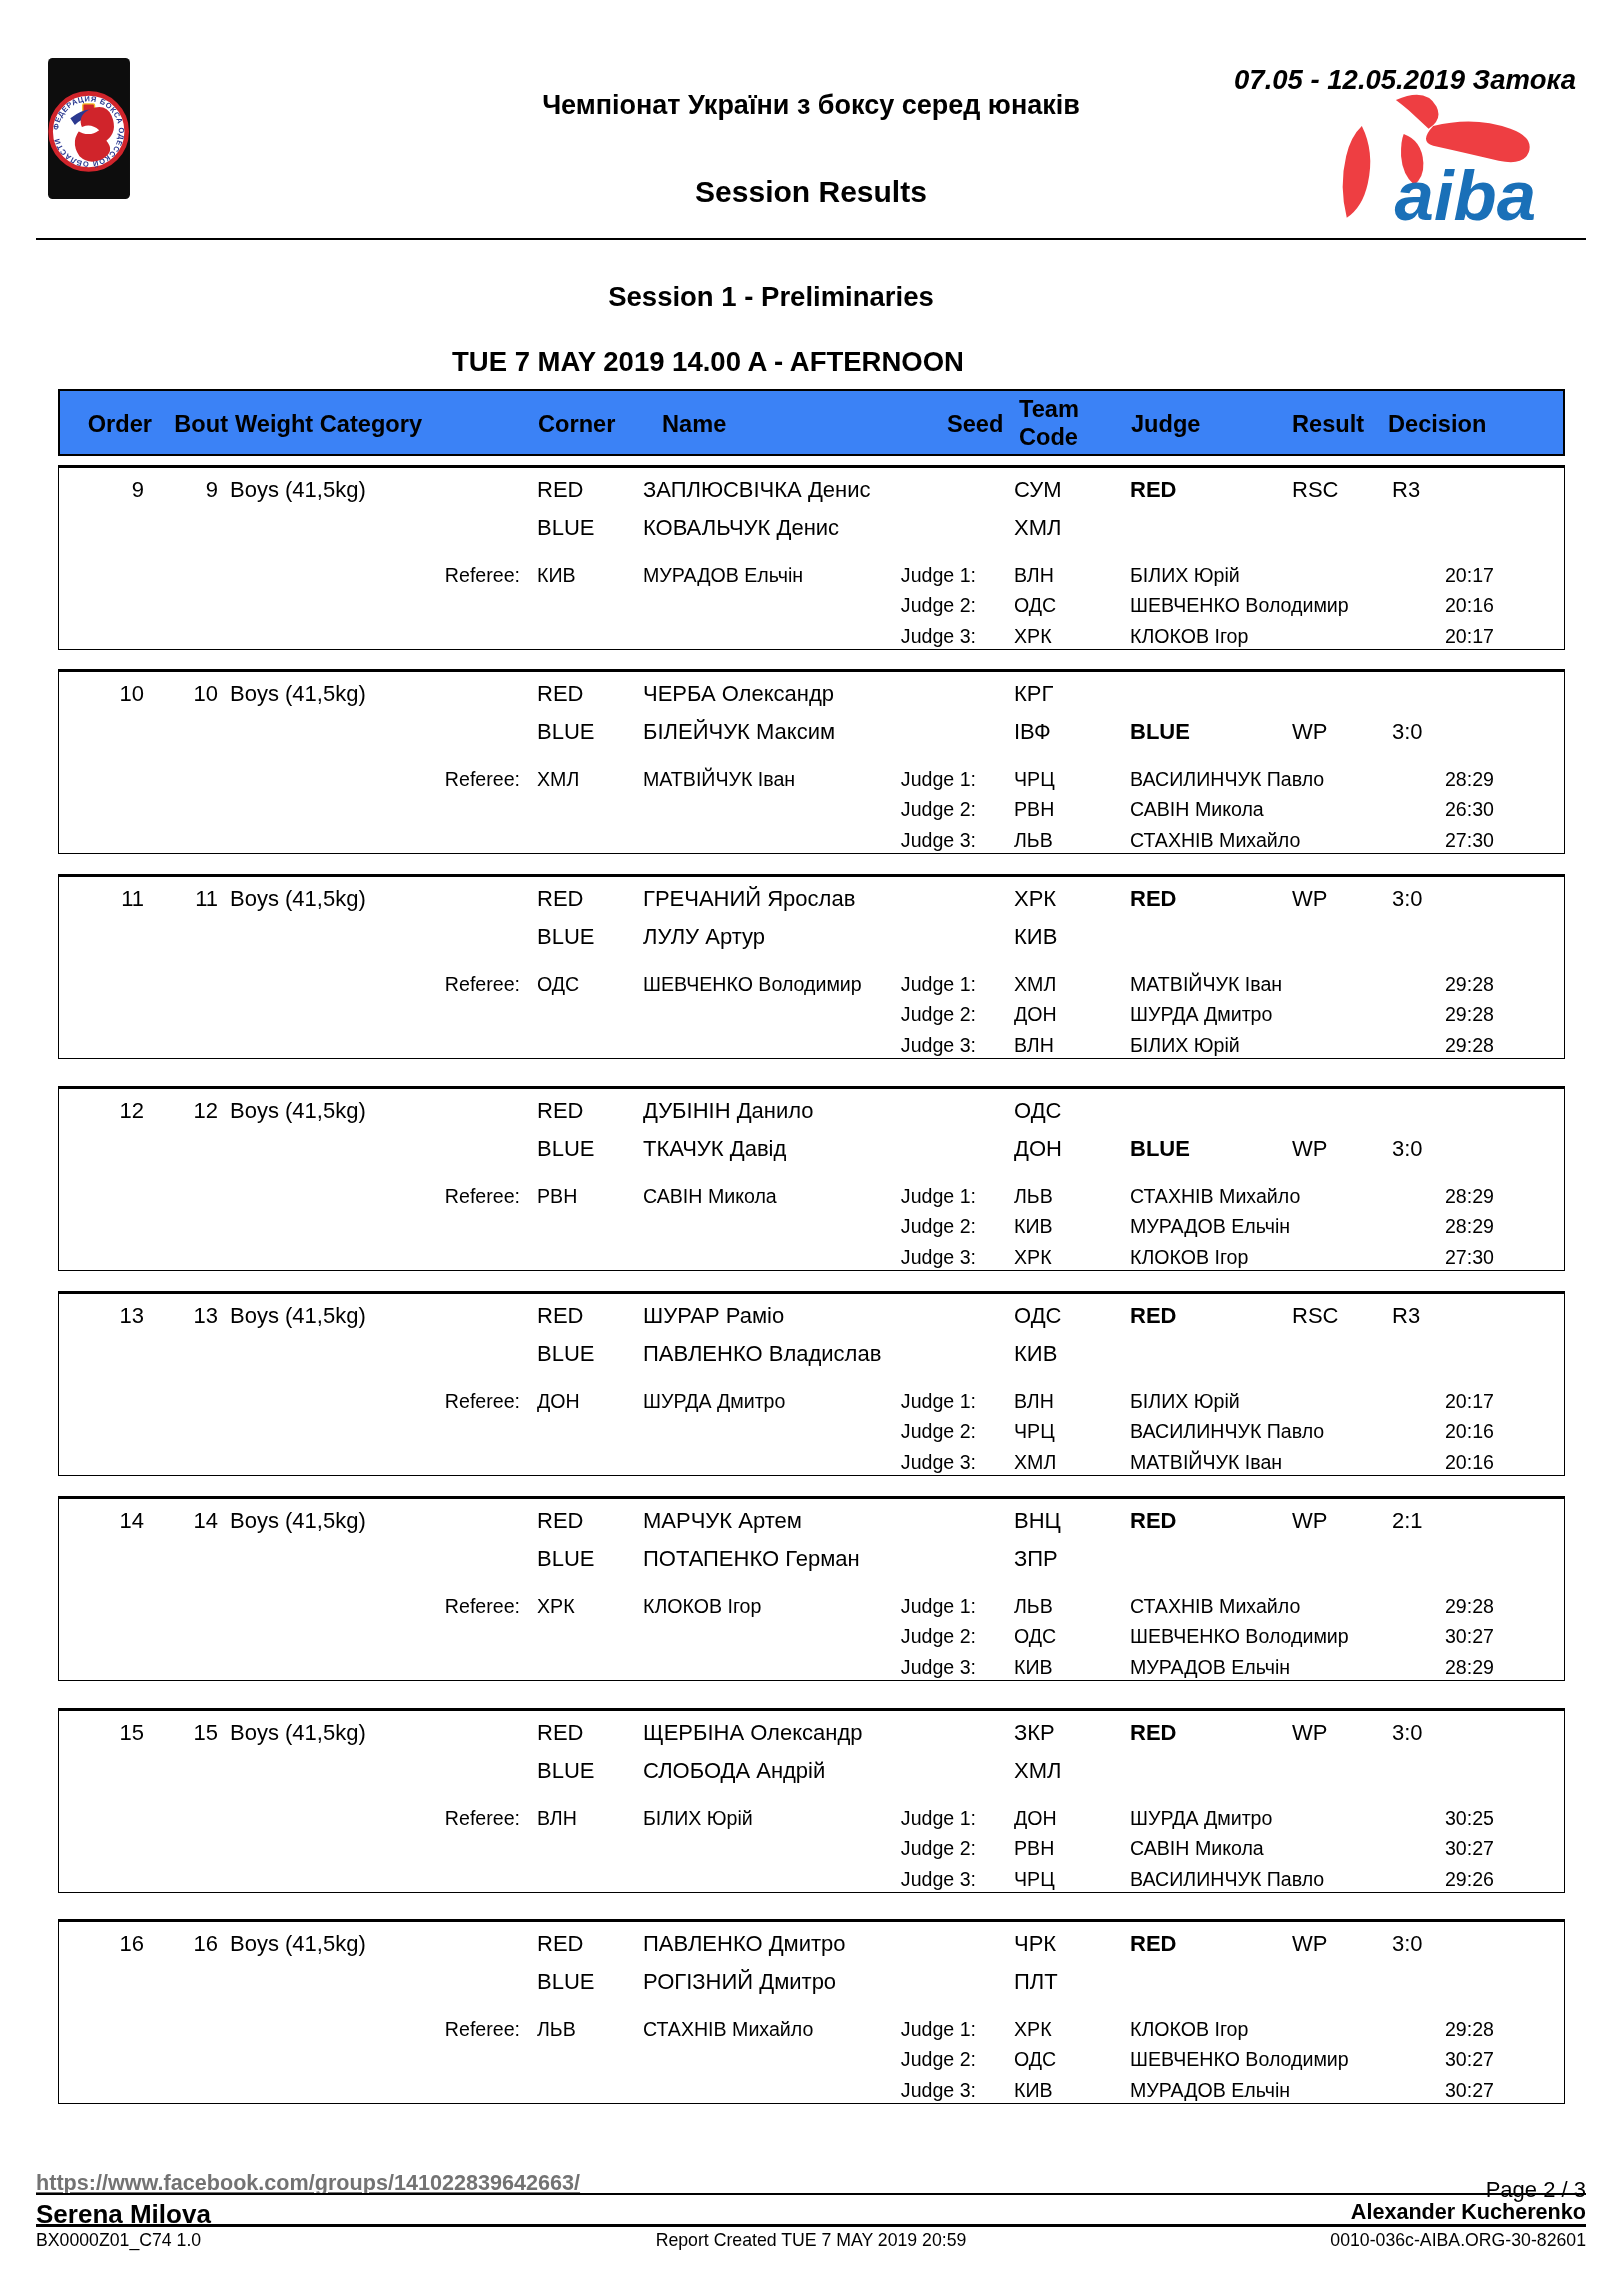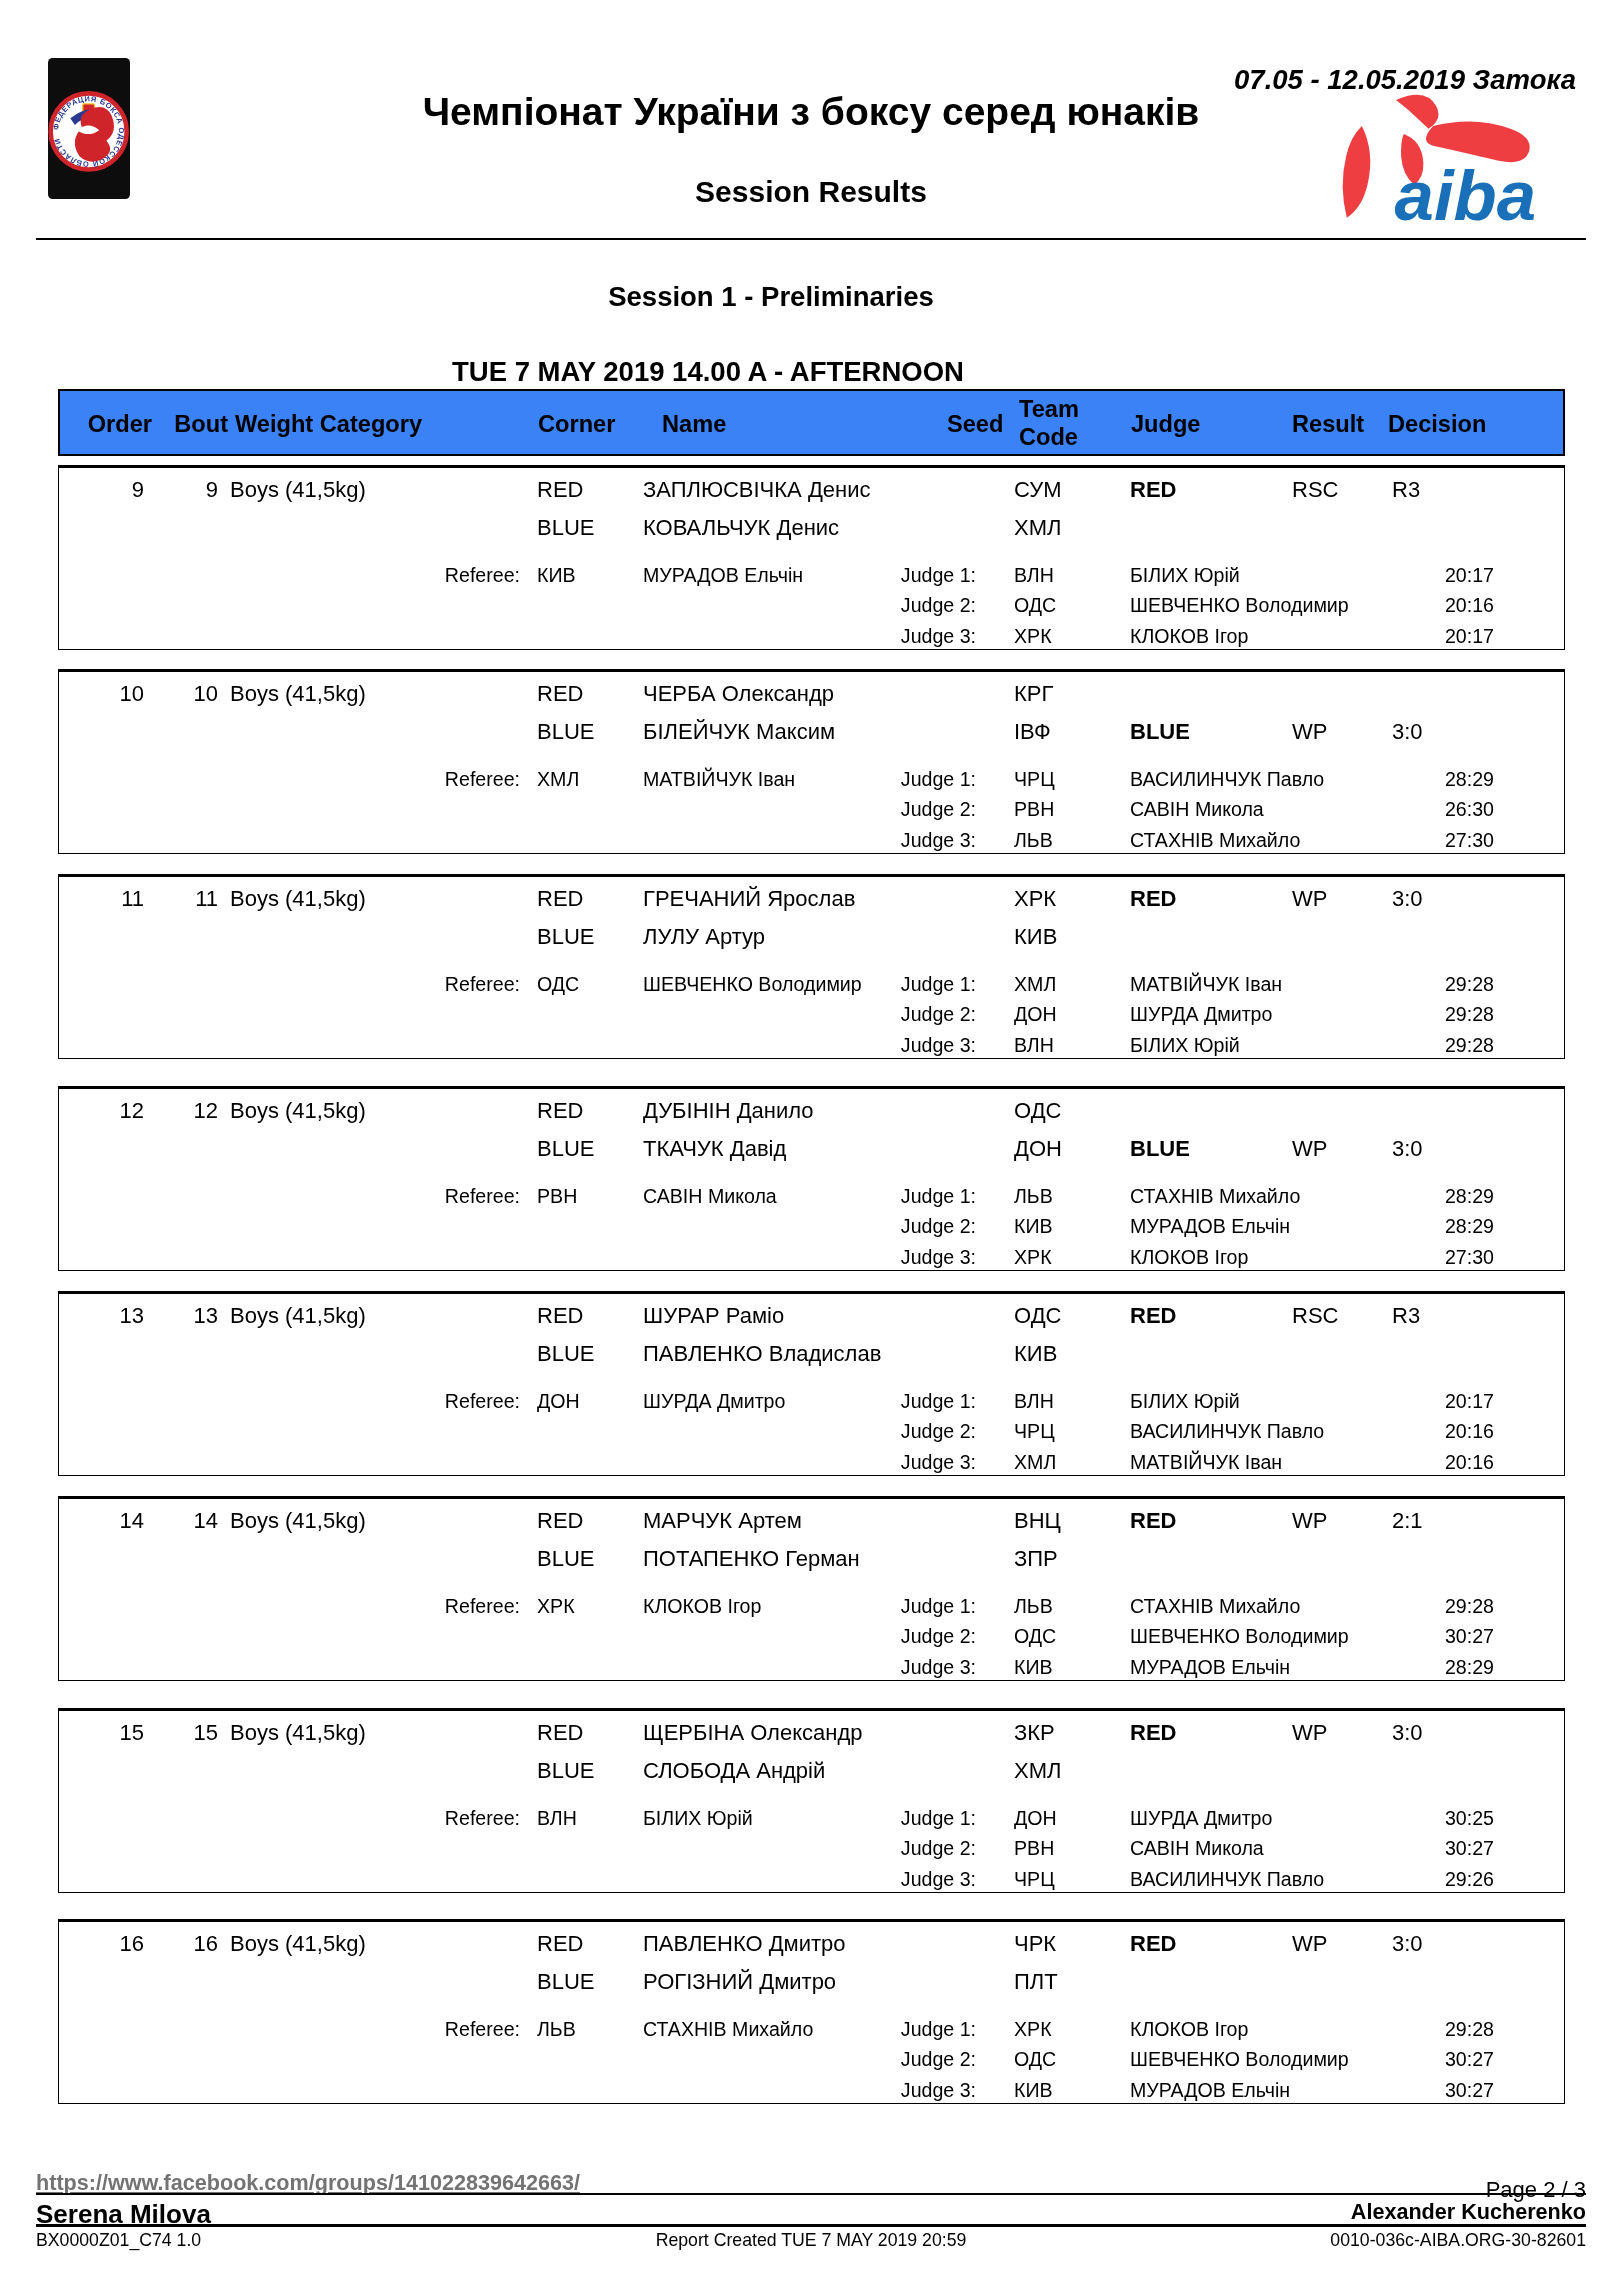--- a/index.html
+++ b/index.html
@@ -4,27 +4,27 @@
 <style>
   html,body{margin:0;padding:0;}
   body{
     width:1622px;height:2295px;position:relative;background:#ffffff;
     font-family:"Liberation Sans","DejaVu Sans",sans-serif;color:#000;
     -webkit-font-smoothing:antialiased;
   }
   .abs{position:absolute;white-space:nowrap;}
   
   .org-logo{left:48px;top:58px;width:82px;height:141px;}
-  .page-title{left:0;top:90px;width:1622px;text-align:center;font-size:39px;font-weight:700;}
+  .page-title{left:0;top:90px;width:1622px;text-align:center;font-size:27px;font-weight:700;}
   .page-subtitle{left:0;top:175px;width:1622px;text-align:center;font-size:30px;font-weight:700;}
   .date-loc{right:46px;top:64px;font-size:27.5px;font-weight:700;font-style:italic;text-align:right;}
   .aiba-logo{left:1299px;top:88px;width:252px;height:141px;}
   .top-rule{left:36px;top:238px;width:1550px;height:2px;background:#000;}
   .session-title{left:0;top:281px;width:1542px;text-align:center;font-size:27.5px;font-weight:700;}
-  .session-datetime{left:0;top:356px;width:1416px;text-align:center;font-size:27.5px;font-weight:700;}
+  .session-datetime{left:0;top:346px;width:1416px;text-align:center;font-size:27.5px;font-weight:700;}
   
   .thead{left:58px;top:389px;width:1507px;height:67px;border:2.6px solid #000;box-sizing:border-box;background:#3b82f6;}
   .thead span{position:absolute;font-size:23.6px;font-weight:700;white-space:nowrap;top:19.6px;}
   .h-order{left:0;width:92px;text-align:right;}
   .h-bout{left:98px;width:70px;text-align:right;}
   .h-weight{left:175px;}
   .h-corner{left:478px;}
   .h-name{left:580px;margin-left:22px;}
   .h-seed{left:887px;}
   .h-teamcode{left:959px;top:5.2px !important;width:79px;white-space:normal !important;line-height:27.5px;}

